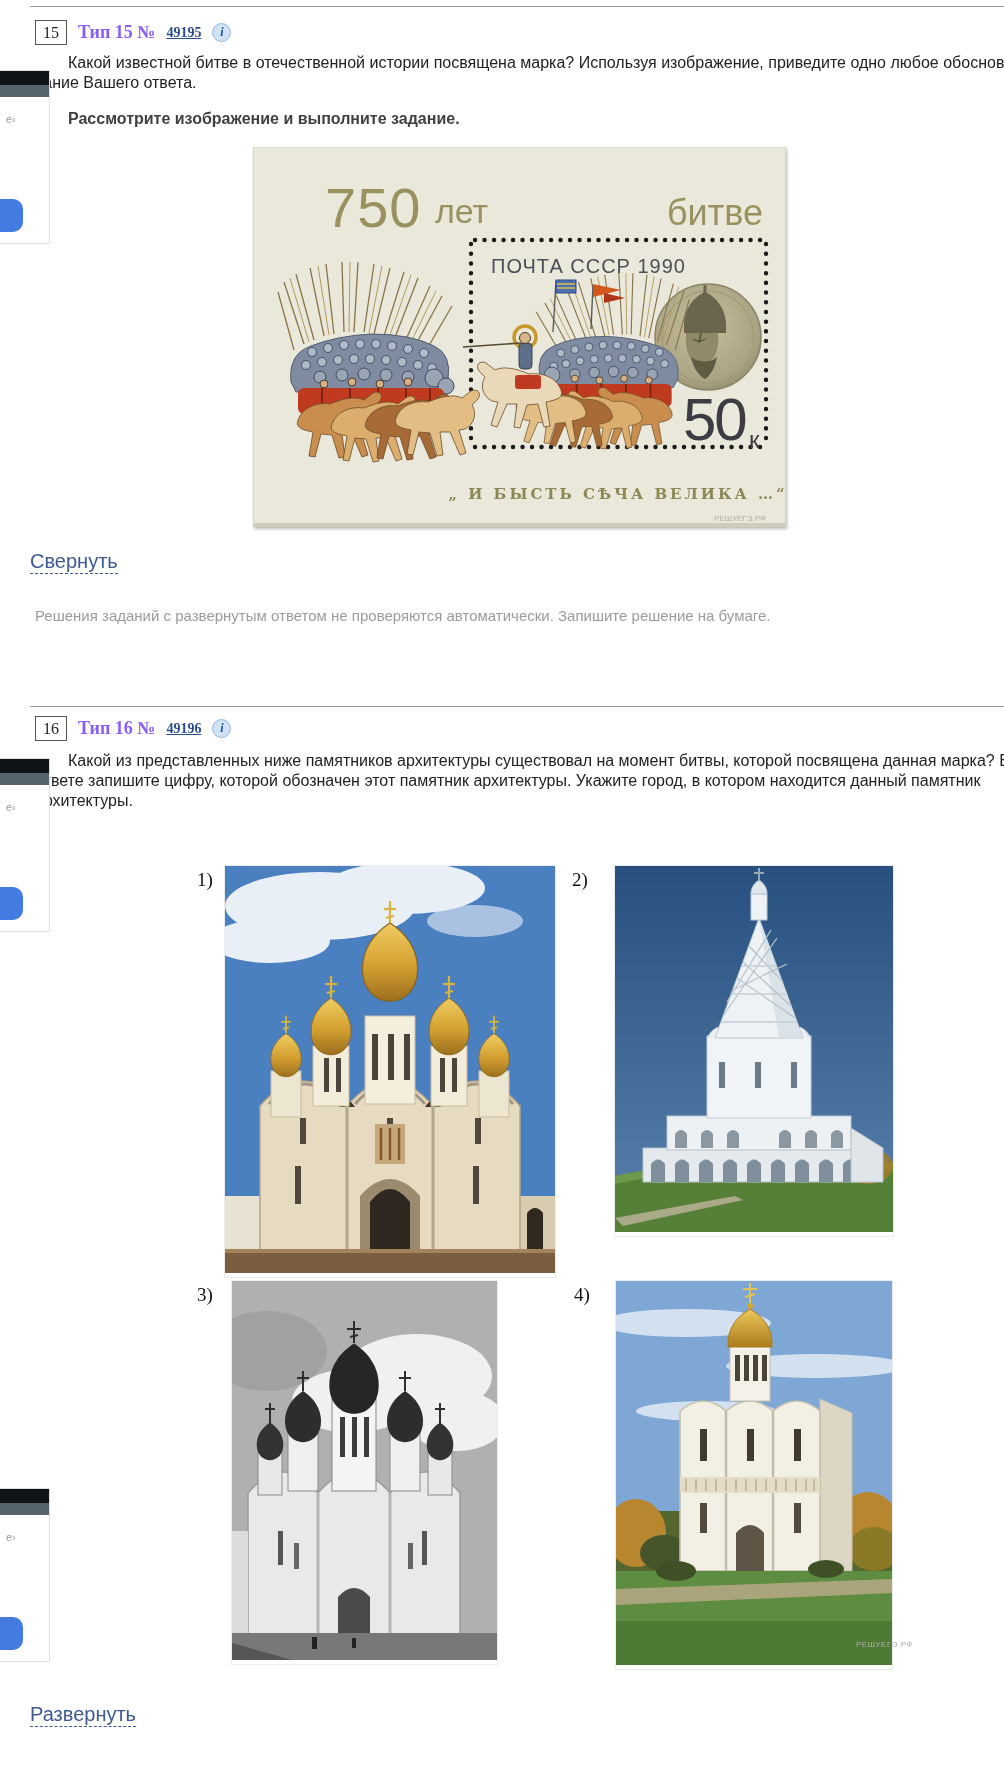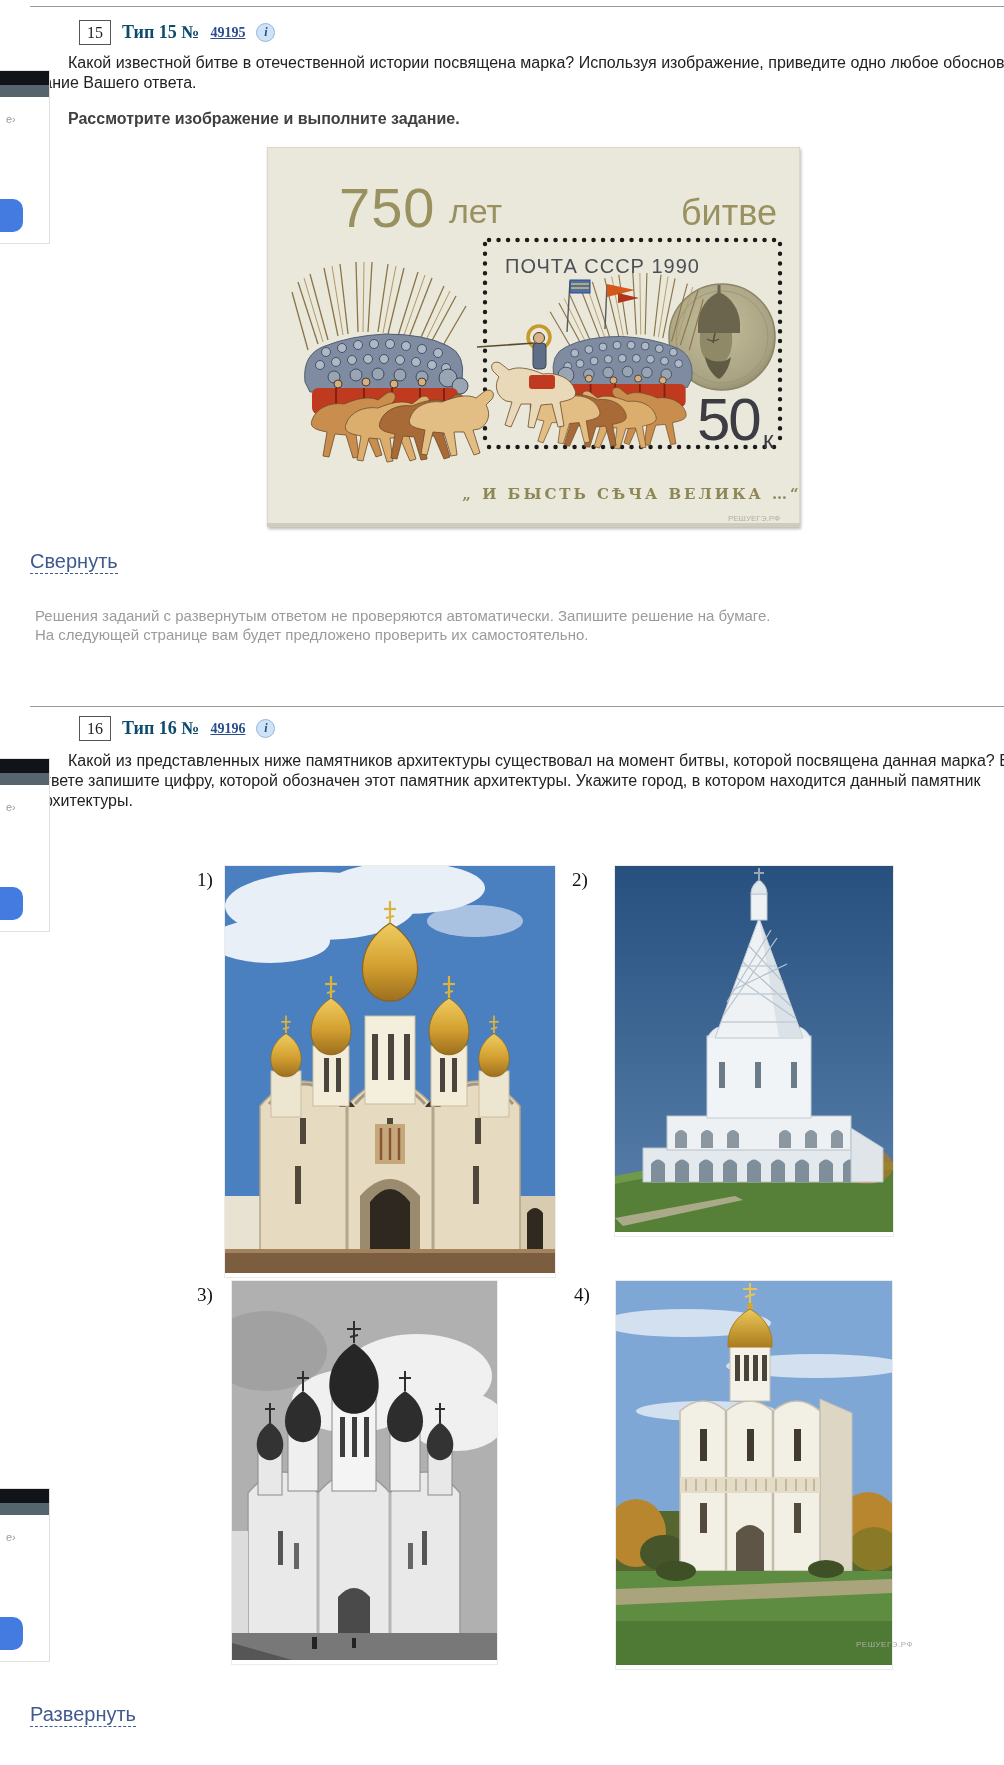--- a/index.html
+++ b/index.html
@@ -5,40 +5,40 @@
   html,body{margin:0;padding:0;}
   body{
     width:1004px;height:1765px;position:relative;overflow:hidden;
     background:#ffffff;font-family:"Liberation Sans",sans-serif;color:#222;
   }
   .hr{position:absolute;left:30px;width:1100px;height:1px;background:#9a9a9a;}
   
   .task-head{position:absolute;left:35px;display:flex;align-items:center;gap:11px;}
   .num-box{
     width:30px;height:23px;border:1px solid #555;display:flex;align-items:center;justify-content:center;
-    font-family:"Liberation Serif",serif;font-size:16px;color:#222;background:#fff;margin-left:44px;
+    font-family:"Liberation Serif",serif;font-size:16px;color:#222;background:#fff;
   }
-  .task-title{font-family:"Liberation Serif",serif;font-weight:bold;font-size:18px;color:#0c4a6e;white-space:nowrap;}
+  .task-title{font-family:"Liberation Serif",serif;font-weight:bold;font-size:18px;color:#8b5cf6;white-space:nowrap;}
   .task-link{font-family:"Liberation Serif",serif;font-weight:bold;font-size:14px;color:#2b4d8c;text-decoration:underline;cursor:pointer;}
   .info-ico{
     width:17px;height:17px;border-radius:50%;background:#cfe2f6;border:1px solid #93b7de;
     display:flex;align-items:center;justify-content:center;
     font-family:"Liberation Serif",serif;font-style:italic;font-weight:bold;font-size:12px;color:#1c4f93;cursor:pointer;
   }
   .qtext{position:absolute;left:35px;width:1200px;font-size:16px;line-height:20px;color:#222;}
   .qtext .ln{white-space:nowrap;}
   .qtext .ln.first{padding-left:33px;}
   .bold-instr{position:absolute;left:68px;font-size:16px;font-weight:bold;color:#404040;white-space:nowrap;}
   .toggle-link{
     position:absolute;left:30px;font-size:20px;color:#3e5a8e;cursor:pointer;
     border-bottom:1px dashed #3e5a8e;text-decoration:none;white-space:nowrap;
   }
   .notice{position:absolute;left:35px;font-size:15px;line-height:19px;color:#9b9b9b;white-space:nowrap;}
   
-  .stamp-wrap{position:absolute;left:267px;top:147px;width:533px;height:380px;box-shadow:1px 2px 3px rgba(0,0,0,.28);}
+  .stamp-wrap{position:absolute;left:253px;top:147px;width:533px;height:380px;box-shadow:1px 2px 3px rgba(0,0,0,.28);}
   
   .opt-label{position:absolute;font-family:"Liberation Serif",serif;font-size:19px;color:#111;}
   .opt-img{position:absolute;box-shadow:0 0 0 1px rgba(0,0,0,.08);}
   .watermark2{position:absolute;left:856px;top:1640px;font-size:8px;color:#adadad;letter-spacing:.5px;}
   
   .ad-card{position:absolute;left:-100px;width:148px;background:#fff;border:1px solid #e0e0e0;height:172px;}
   .ad-strip{position:absolute;left:0;top:0;width:100%;height:26px;background:linear-gradient(#101418 0 55%,#56646e 55% 100%);}
   .ad-frag{position:absolute;left:105px;top:42px;font-size:11px;color:#9a9a9a;}
   .ad-btn{position:absolute;left:0;top:128px;width:122px;height:33px;background:#447be0;border-radius:10px;cursor:pointer;}
   svg text{font-family:"Liberation Sans",sans-serif;}
@@ -198,21 +198,20 @@
   <text x="365" y="352" text-anchor="middle" font-size="15" font-weight="bold" letter-spacing="3" fill="#8d8756" style="font-family:'DejaVu Serif',serif">„ И БЫСТЬ СѢЧА ВЕЛИКА …“</text>
 
   <text x="513" y="374" text-anchor="end" font-size="8" fill="#b2afa0">РЕШУЕГЭ.РФ</text>
 </svg>
 </div>
 
 <a class="toggle-link" style="top:550px;">Свернуть</a>
 
 <div class="notice" style="top:606px;">
   <div>Решения заданий с развернутым ответом не проверяются автоматически. Запишите решение на бумаге.</div>
-  <div>На следующей странице вам будет предложено проверить их самостоятельно.</div>
 </div>
 
 <div class="hr" style="top:706px;"></div>
 
 <div class="task-head" style="top:716px;">
   <div class="num-box">
     <span>16</span>
   </div>
   <span class="task-title">Тип 16 №</span>
   <a class="task-link">49196</a>

